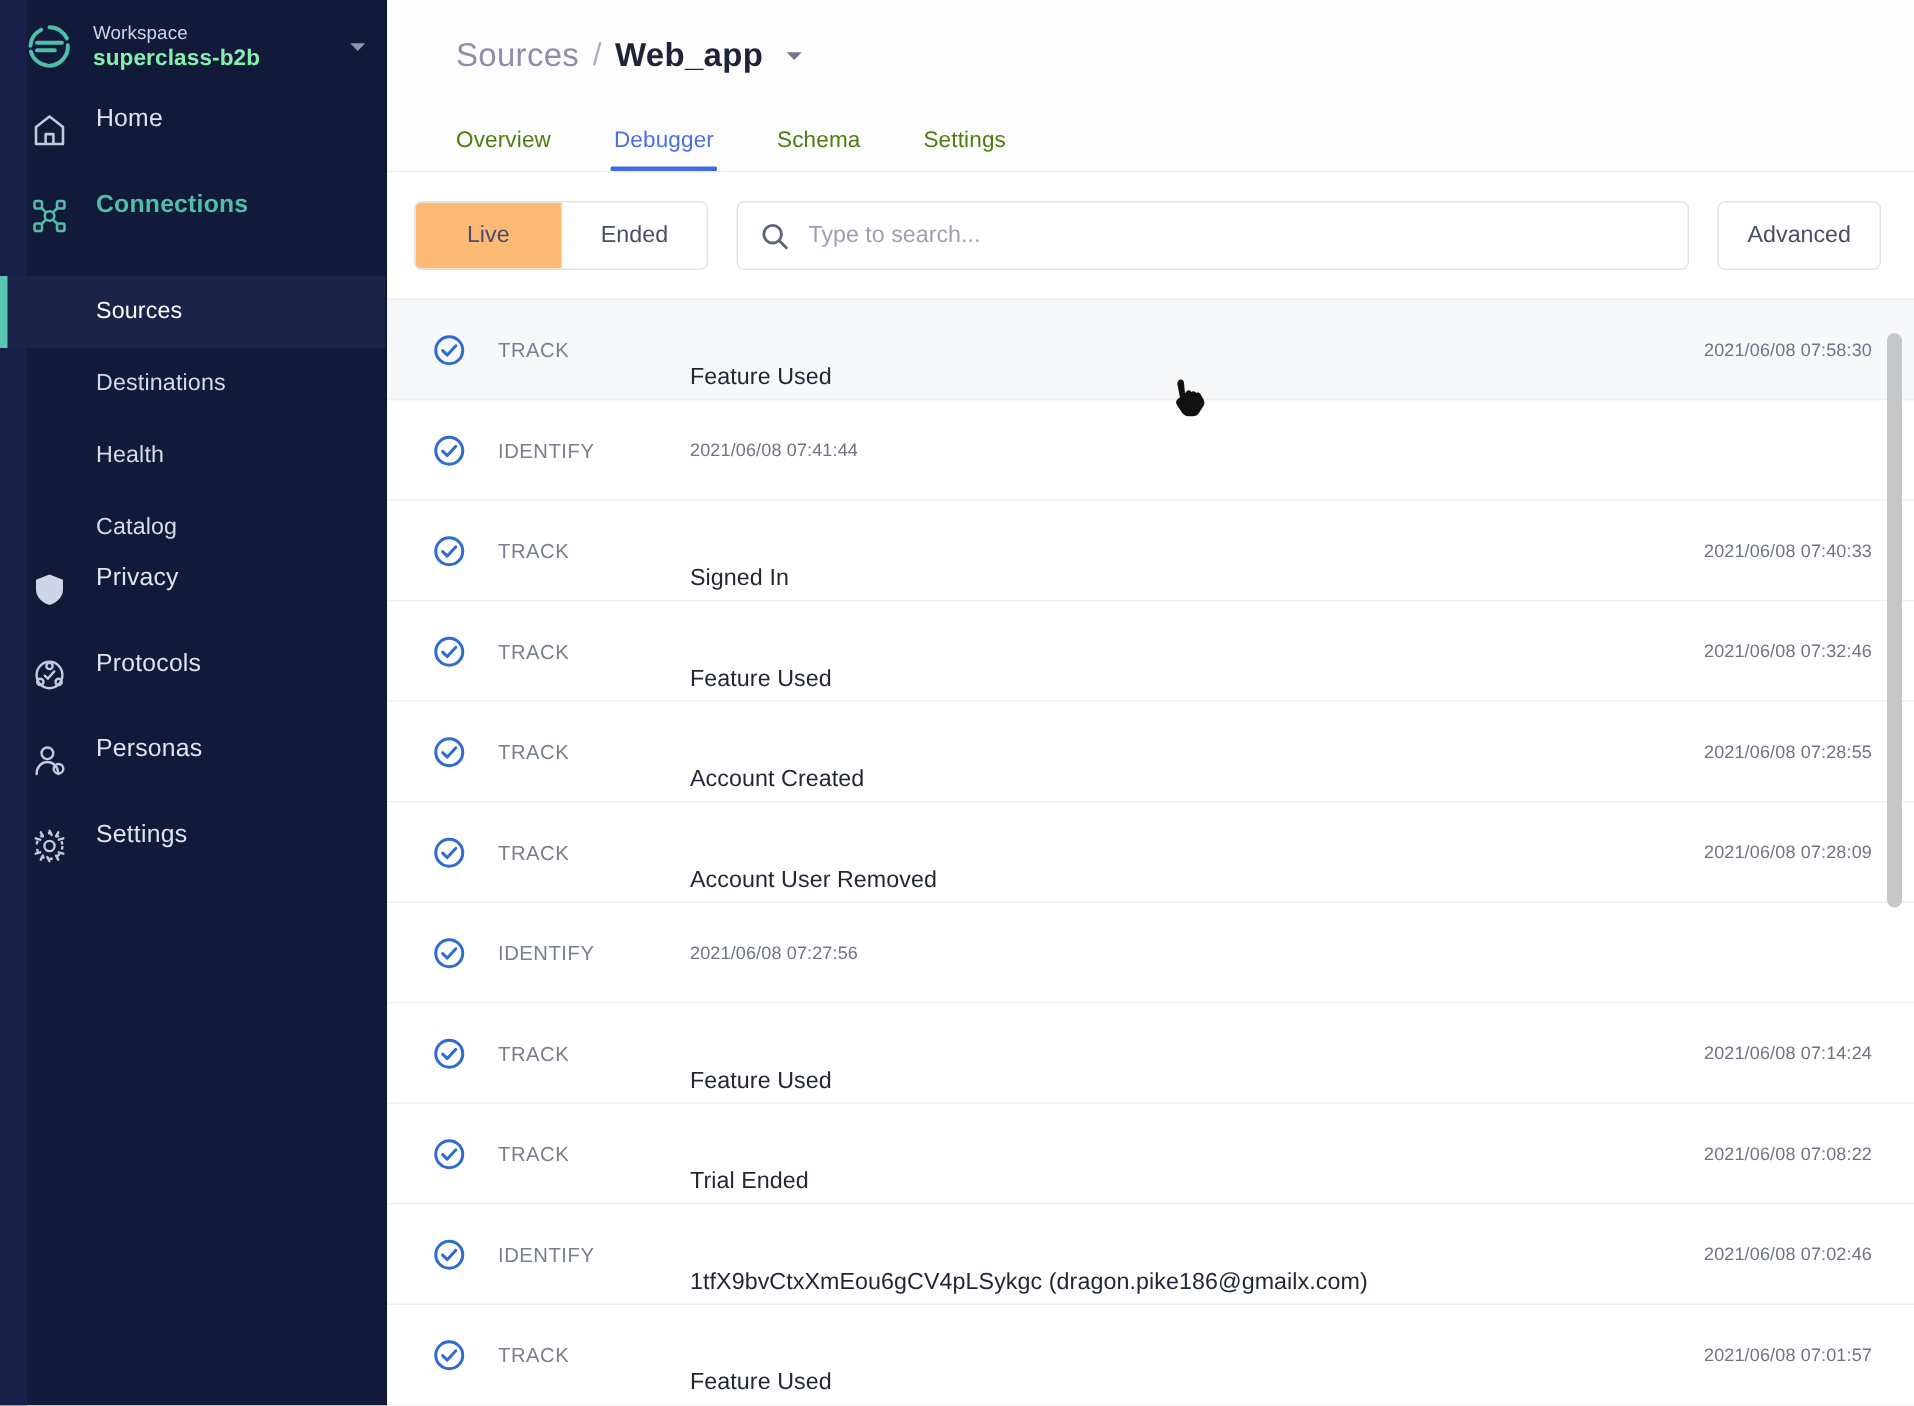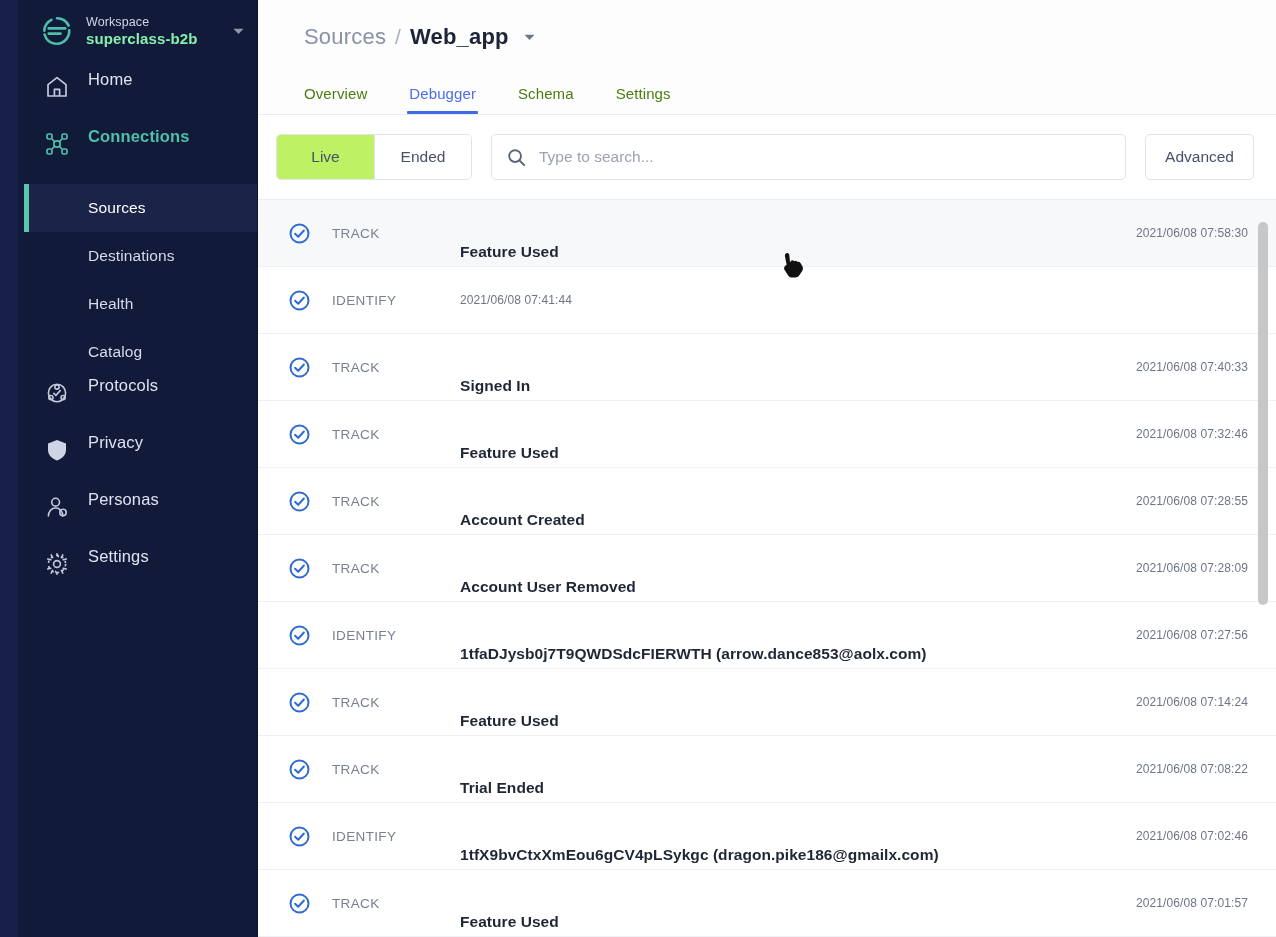--- a/index.html
+++ b/index.html
@@ -21,21 +21,20 @@
   }
 
   
   .sidebar {
     position: relative;
     width: 258px;
     height: 937px;
     flex: 0 0 258px;
     background: #121a3a;
     border-right: 1px solid #0d1430;
-    padding-left: 24px;
   }
   .sidebar-edge {
     position: absolute;
     left: 0; top: 0;
     width: 18px; height: 937px;
     background: #18204a;
   }
 
   .ws-block {
     position: relative;
@@ -208,21 +207,21 @@
   .segbtn .sb {
     width: 97px;
     display: flex;
     align-items: center;
     justify-content: center;
     font-size: 15.5px;
     color: #47506a;
     cursor: pointer;
     background: #ffffff;
   }
-  .segbtn .sb.on { background: #bef264; }
+  .segbtn .sb.on { background: #fdba74; }
   .segbtn .sb + .sb { border-left: 1px solid #dfe3ec; }
 
   .searchbox {
     flex: 1 1 auto;
     margin: 0 19px;
     height: 46px;
     border: 1px solid #dfe3ec;
     border-radius: 5px;
     display: flex;
     align-items: center;
@@ -292,21 +291,21 @@
   .row .typ {
     flex: 0 0 128px;
     font-size: 13.5px;
     color: #78808f;
     letter-spacing: .35px;
   }
   .row .nm {
     flex: 1 1 auto;
     font-size: 15.5px;
     color: #1f2635;
-    font-weight: bold;
+    font-weight: normal;
     letter-spacing: .05px;
     white-space: nowrap;
     overflow: hidden;
     margin-top: 38px;
   }
   .row .ts {
     flex: 0 0 auto;
     font-size: 12px;
     color: #6d7485;
     padding-right: 28px;
@@ -400,38 +399,38 @@
       </div>
       <div class="nav-sub">
         <span class="lbl">Health</span>
       </div>
       <div class="nav-sub">
         <span class="lbl">Catalog</span>
       </div>
 
       <div class="nav-item">
         <span class="ic">
+          <svg width="26" height="26" viewBox="0 0 26 26">
+            <path d="M13 3 L22 6.5 V13 C22 18 18 21.8 13 23.4 C8 21.8 4 18 4 13 V6.5 Z" fill="#cfd5e6"></path>
+          </svg>
+        </span>
+        <span class="lbl">Privacy</span>
+      </div>
+
+      <div class="nav-item">
+        <span class="ic">
           <svg width="26" height="26" viewBox="0 0 26 26" fill="none" stroke="#c3c9da" stroke-width="1.6">
             <path d="M13 4.2 C18 4.2 21.6 8.4 21.6 13 C21.6 17.6 18 21.8 13 21.8 C8 21.8 4.4 17.6 4.4 13 C4.4 8.4 8 4.2 13 4.2 Z"></path>
             <circle cx="13" cy="7" r="2.1"></circle>
             <circle cx="6.9" cy="17.6" r="2.1"></circle>
             <circle cx="19.1" cy="17.6" r="2.1"></circle>
             <path d="M9.8 13.4 L11.9 15.4 L16.2 10.6" stroke-linecap="round"></path>
           </svg>
         </span>
         <span class="lbl">Protocols</span>
-      </div>
-
-      <div class="nav-item">
-        <span class="ic">
-          <svg width="26" height="26" viewBox="0 0 26 26">
-            <path d="M13 3 L22 6.5 V13 C22 18 18 21.8 13 23.4 C8 21.8 4 18 4 13 V6.5 Z" fill="#cfd5e6"></path>
-          </svg>
-        </span>
-        <span class="lbl">Privacy</span>
       </div>
 
       <div class="nav-item">
         <span class="ic">
           <svg width="26" height="26" viewBox="0 0 26 26" fill="none" stroke="#c3c9da" stroke-width="1.6">
             <circle cx="11.6" cy="8.2" r="3.9"></circle>
             <path d="M4.4 22 C4.4 17.3 7.6 14 11.6 14 C15.6 14 18.8 17.3 18.8 22" stroke-linecap="round"></path>
             <circle cx="19" cy="18.5" r="3.2"></circle>
           </svg>
         </span>
@@ -561,21 +560,20 @@
             <span class="ts">2021/06/08 07:28:09</span>
           </div>
           <div class="row">
             <span class="st">
               <svg width="21" height="21" viewBox="0 0 21 21" fill="none">
                 <circle cx="10.5" cy="10.5" r="9" stroke="#2f6bd0" stroke-width="2"></circle>
                 <path d="M6.1 10.7 L9.2 13.7 L14.9 7.5" stroke="#2f6bd0" stroke-width="2" stroke-linecap="round" stroke-linejoin="round"></path>
               </svg>
             </span>
             <span class="typ">IDENTIFY</span>
-            <span class="nm">1tfaDJysb0j7T9QWDSdcFIERWTH (arrow.dance853@aolx.com)</span>
             <span class="ts">2021/06/08 07:27:56</span>
           </div>
           <div class="row">
             <span class="st">
               <svg width="21" height="21" viewBox="0 0 21 21" fill="none">
                 <circle cx="10.5" cy="10.5" r="9" stroke="#2f6bd0" stroke-width="2"></circle>
                 <path d="M6.1 10.7 L9.2 13.7 L14.9 7.5" stroke="#2f6bd0" stroke-width="2" stroke-linecap="round" stroke-linejoin="round"></path>
               </svg>
             </span>
             <span class="typ">TRACK</span>

